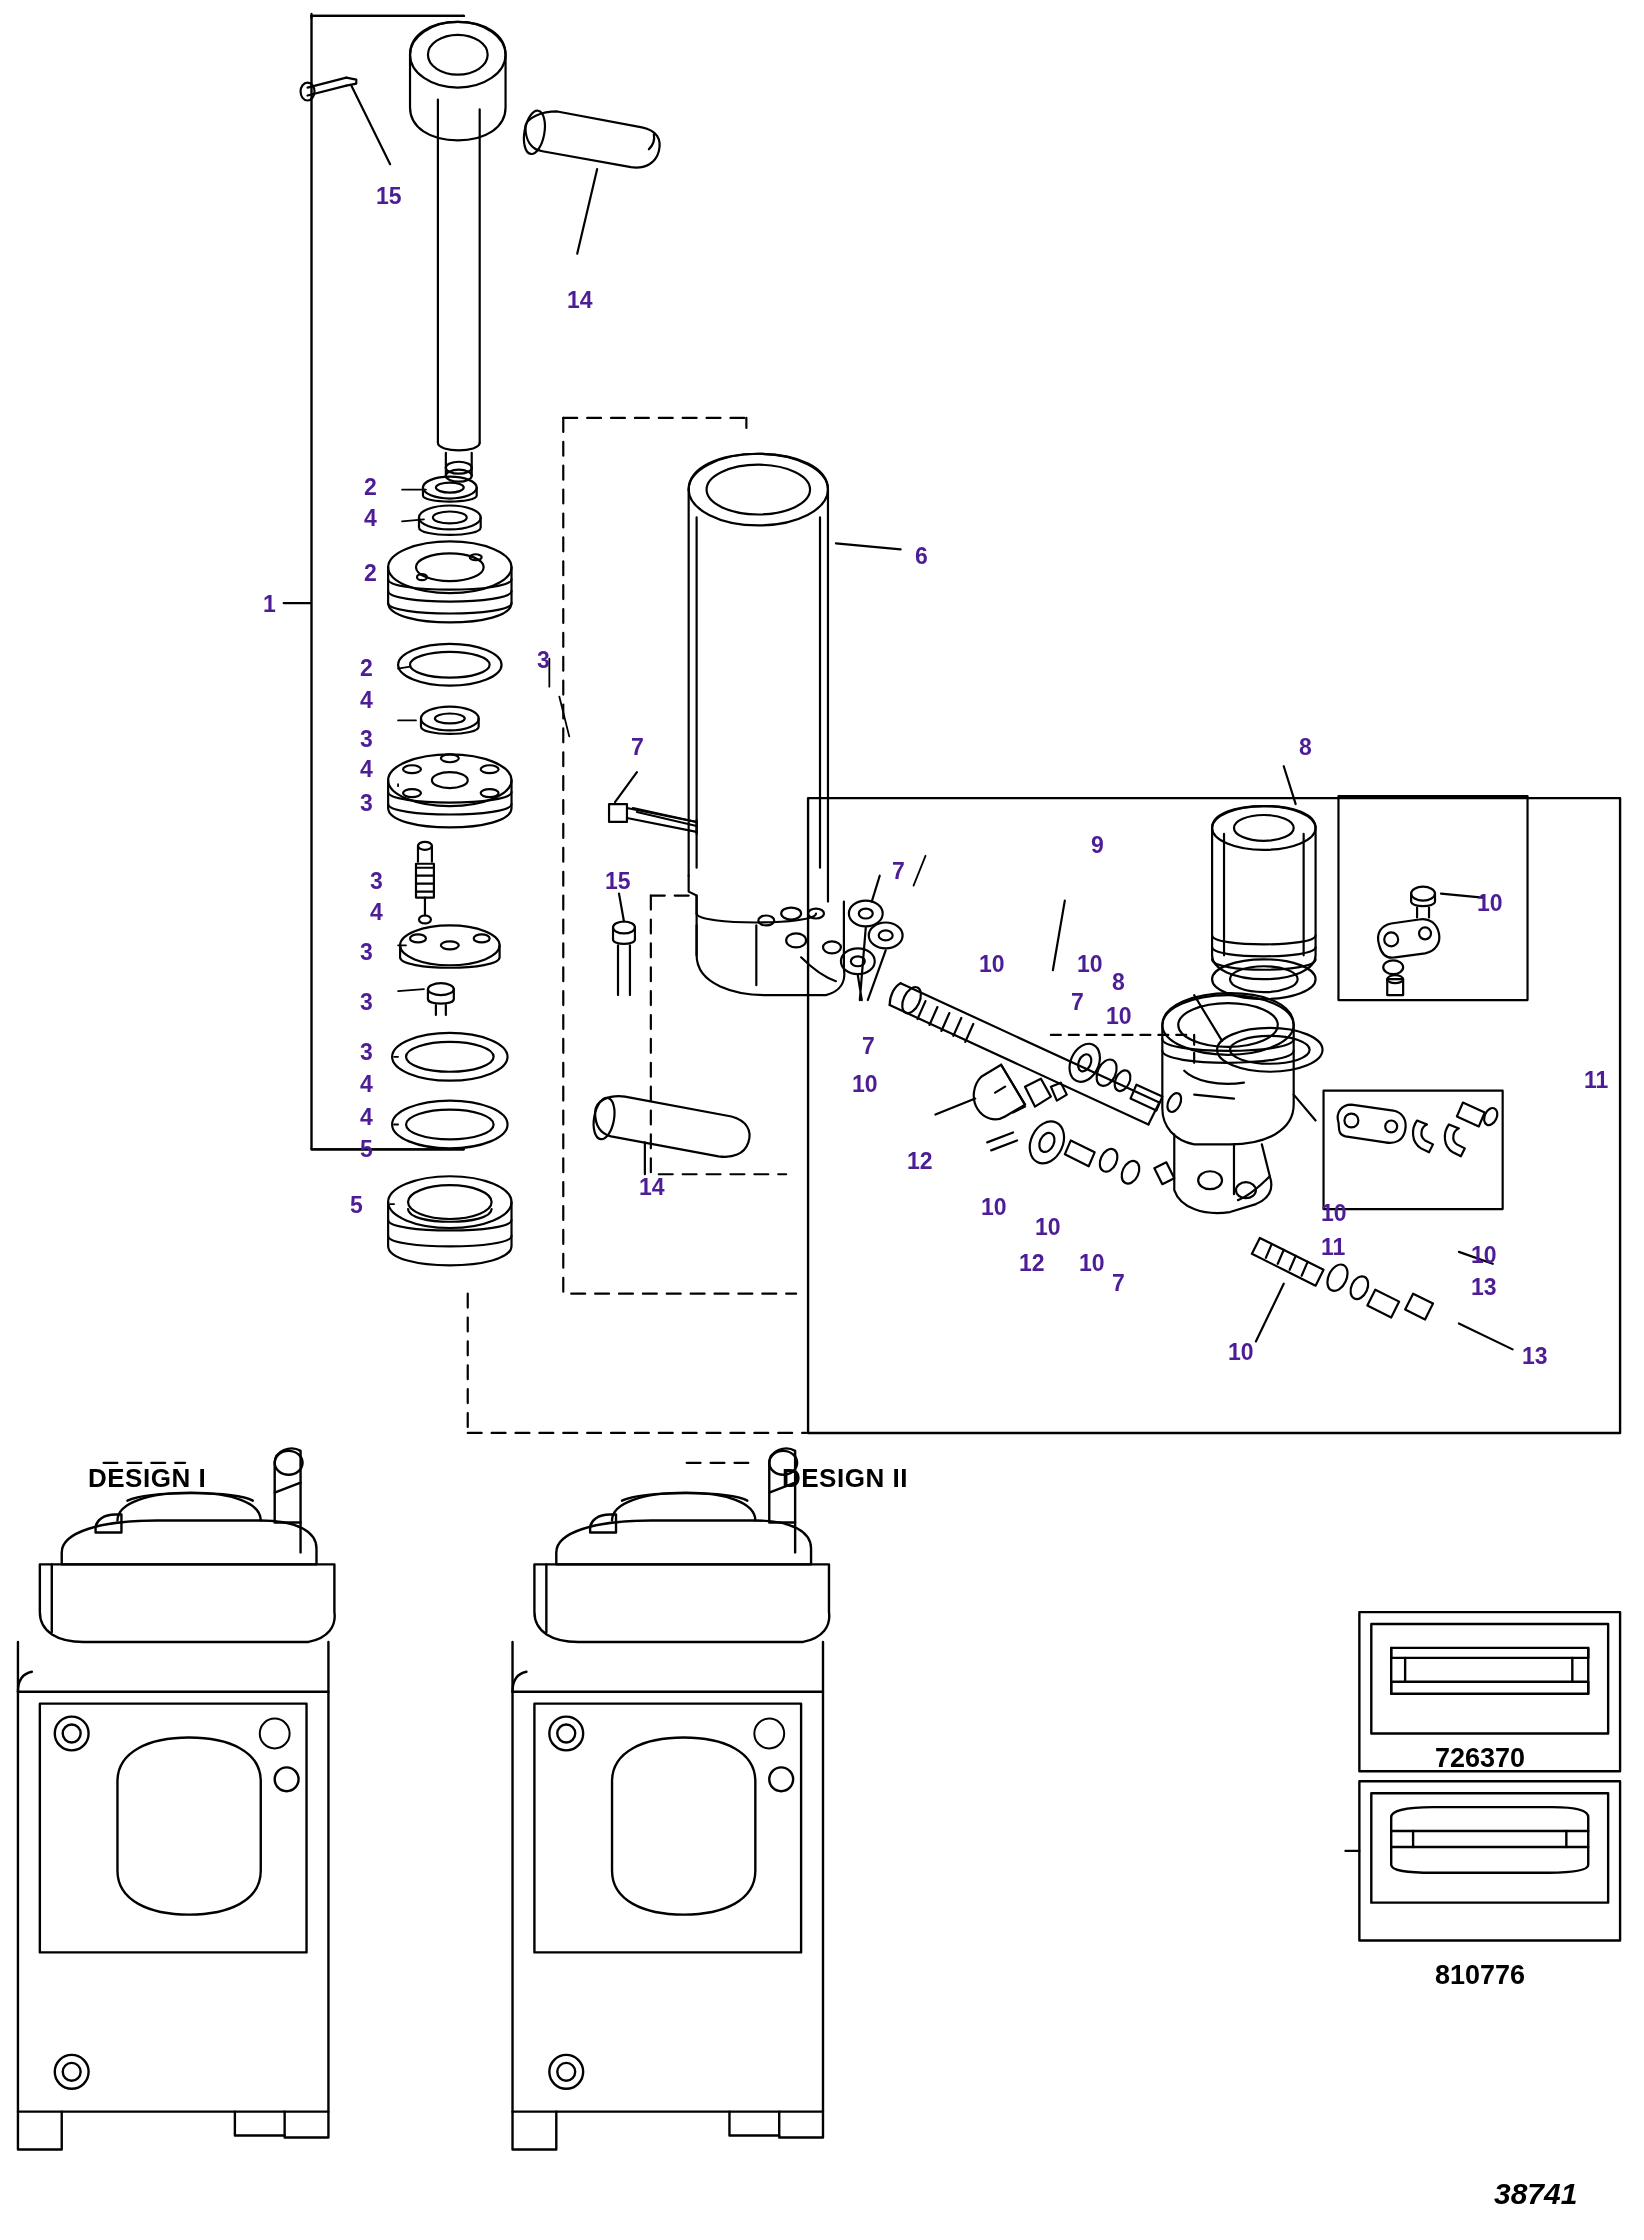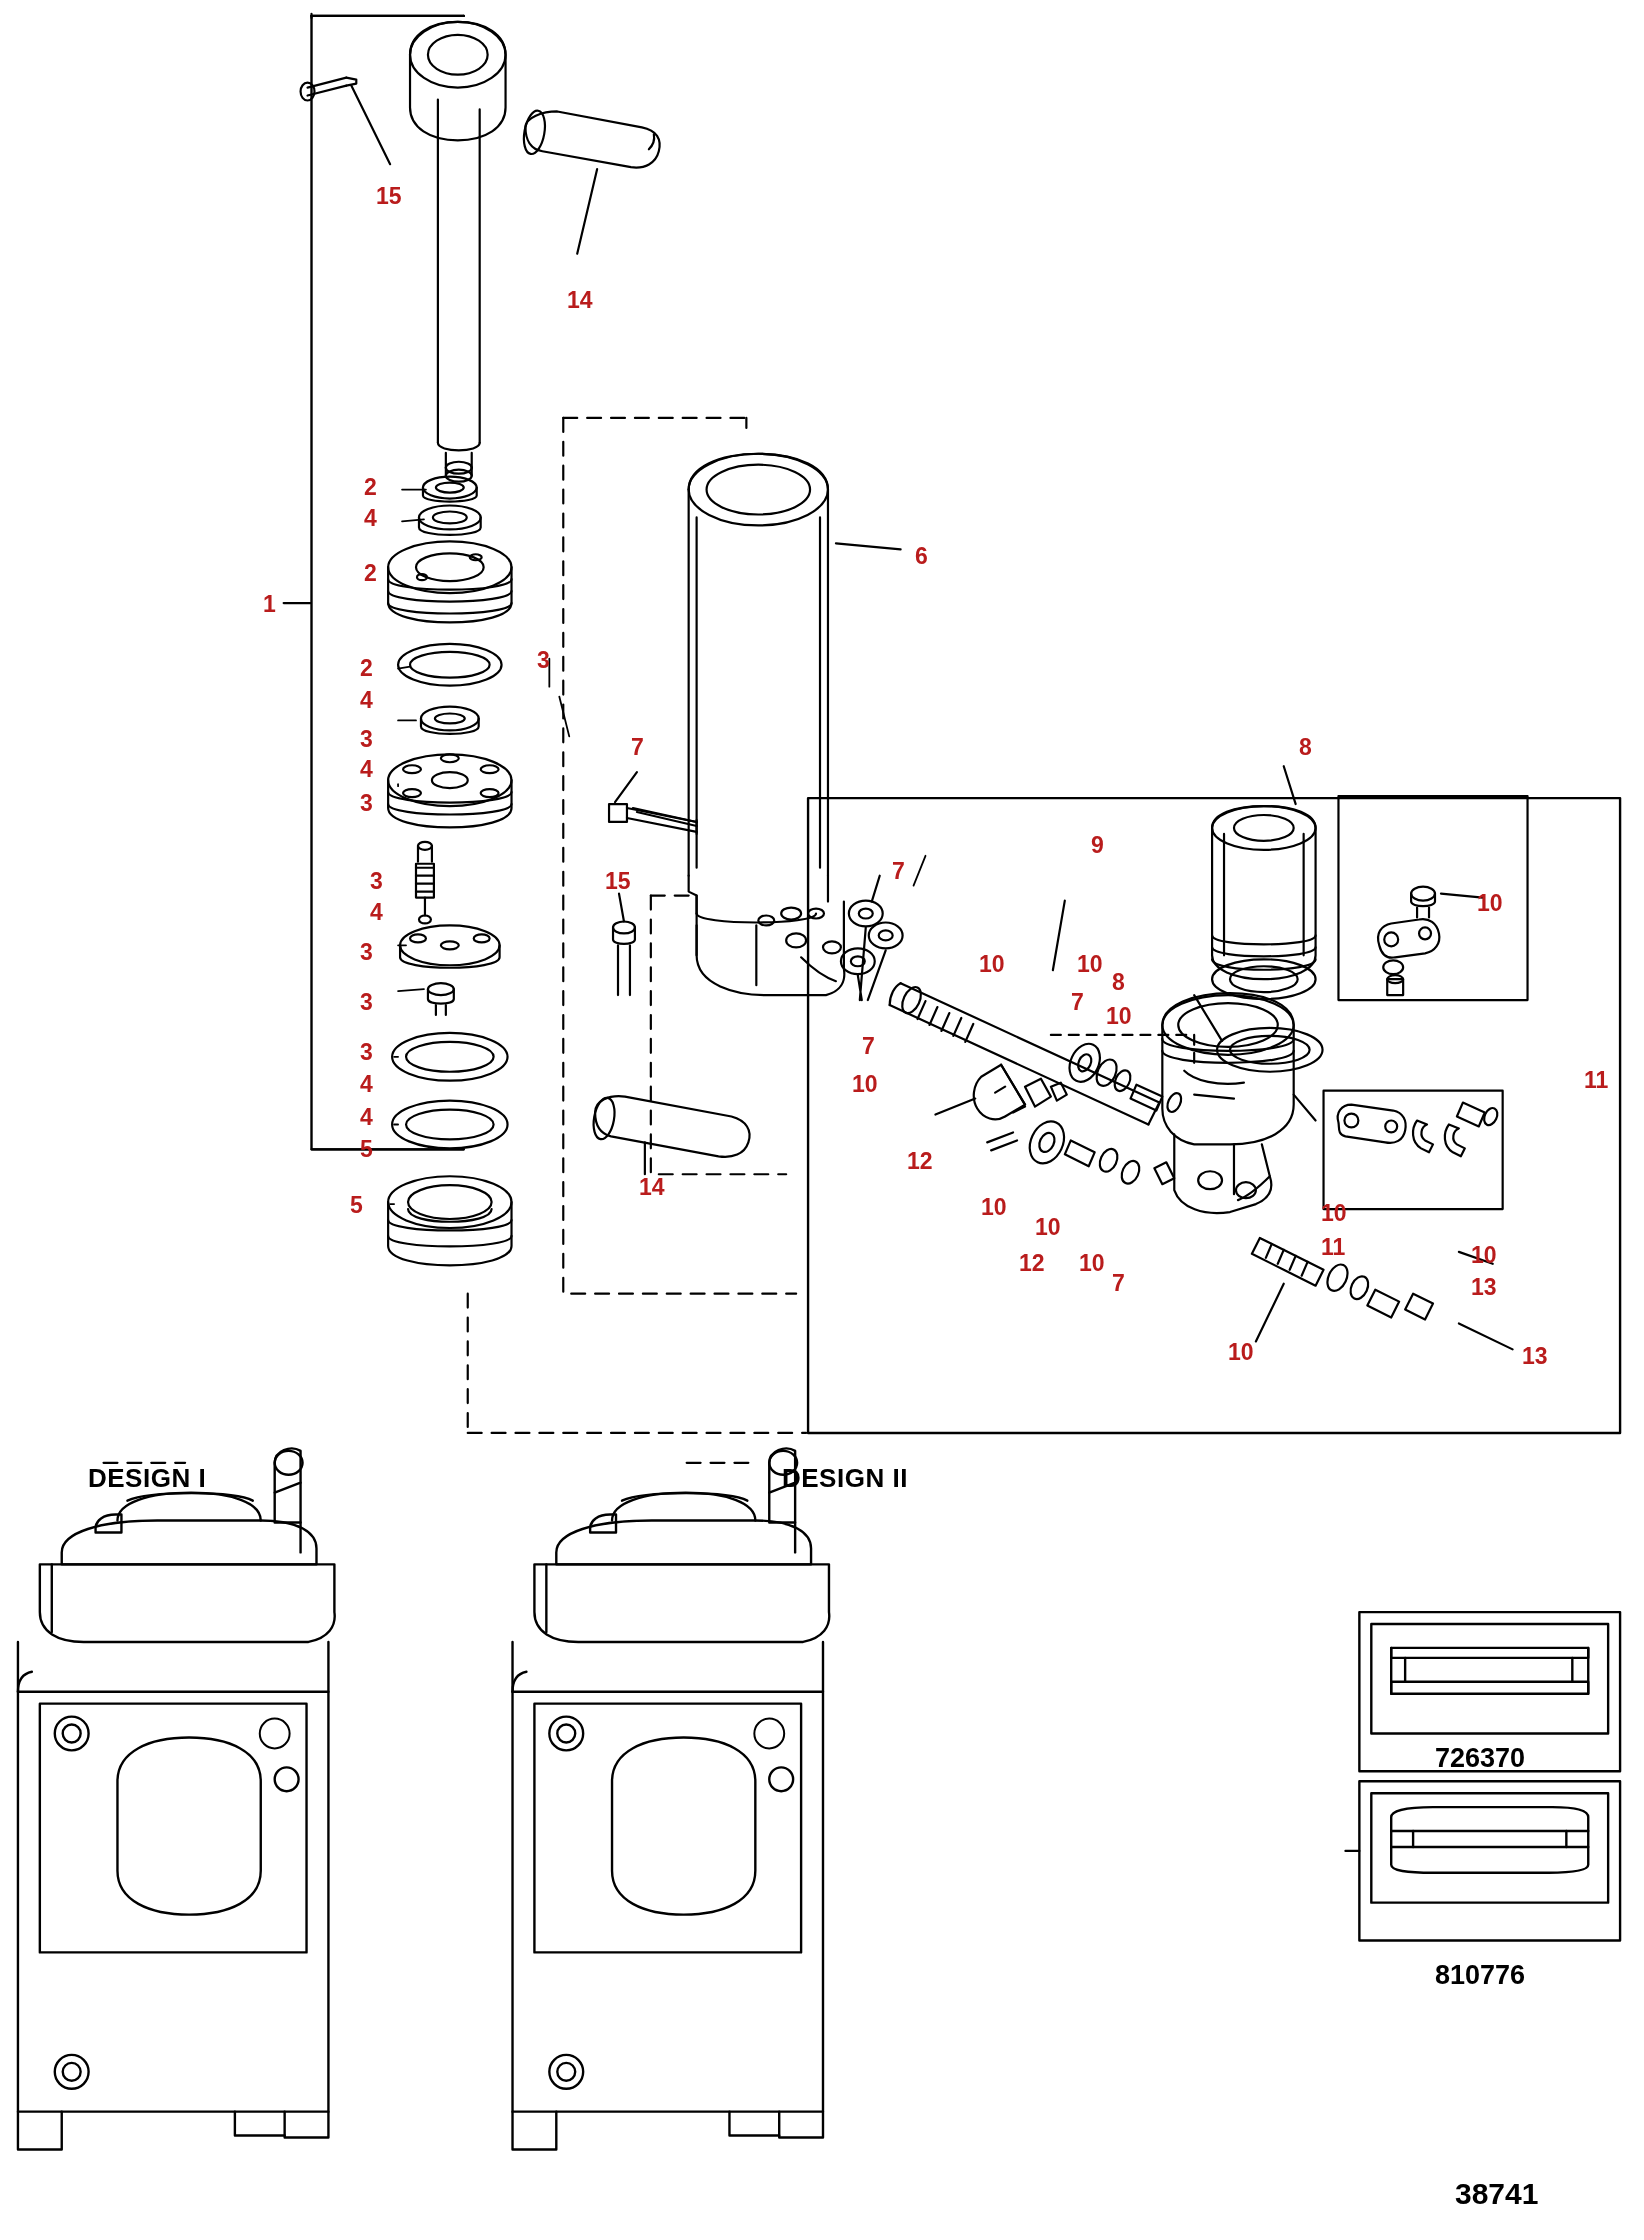--- a/index.html
+++ b/index.html
@@ -25,21 +25,21 @@
     position: absolute;
     left: 0; top: 0;
     width: 1645px;
     height: 2241px;
   }
   .lbl {
     position: absolute;
     font-family: "Liberation Sans", sans-serif;
     font-size: 23px;
     font-weight: 700;
-    color: #b91c1c;
+    color: #4c1d95;
     line-height: 1;
     white-space: nowrap;
   }
   .design-title {
     position: absolute;
     font-family: "Liberation Sans", sans-serif;
     font-size: 26px;
     font-weight: 700;
     letter-spacing: 0.5px;
     color: #000;
@@ -538,16 +538,16 @@
   <div class="lbl" style="left:1471px; top:1276px;">13</div>
   <div class="lbl" style="left:1228px; top:1341px;">10</div>
   <div class="lbl" style="left:1522px; top:1345px;">13</div>
 
   <div class="design-title" style="left:88px; top:1463px;">DESIGN I</div>
   <div class="design-title" style="left:782px; top:1463px;">DESIGN II</div>
 
   <div class="partnum" style="left:1435px; top:1743px;">726370</div>
   <div class="partnum" style="left:1435px; top:1912px;margin-top:48px;">810776</div>
 
-  <div class="figure-id" style="left:1455px; top:2177px;">38741</div>
+  <div class="figure-id" style="left:1494px; top:2177px;font-style:italic;">38741</div>
 
 </div>
 
 
 </body></html>

